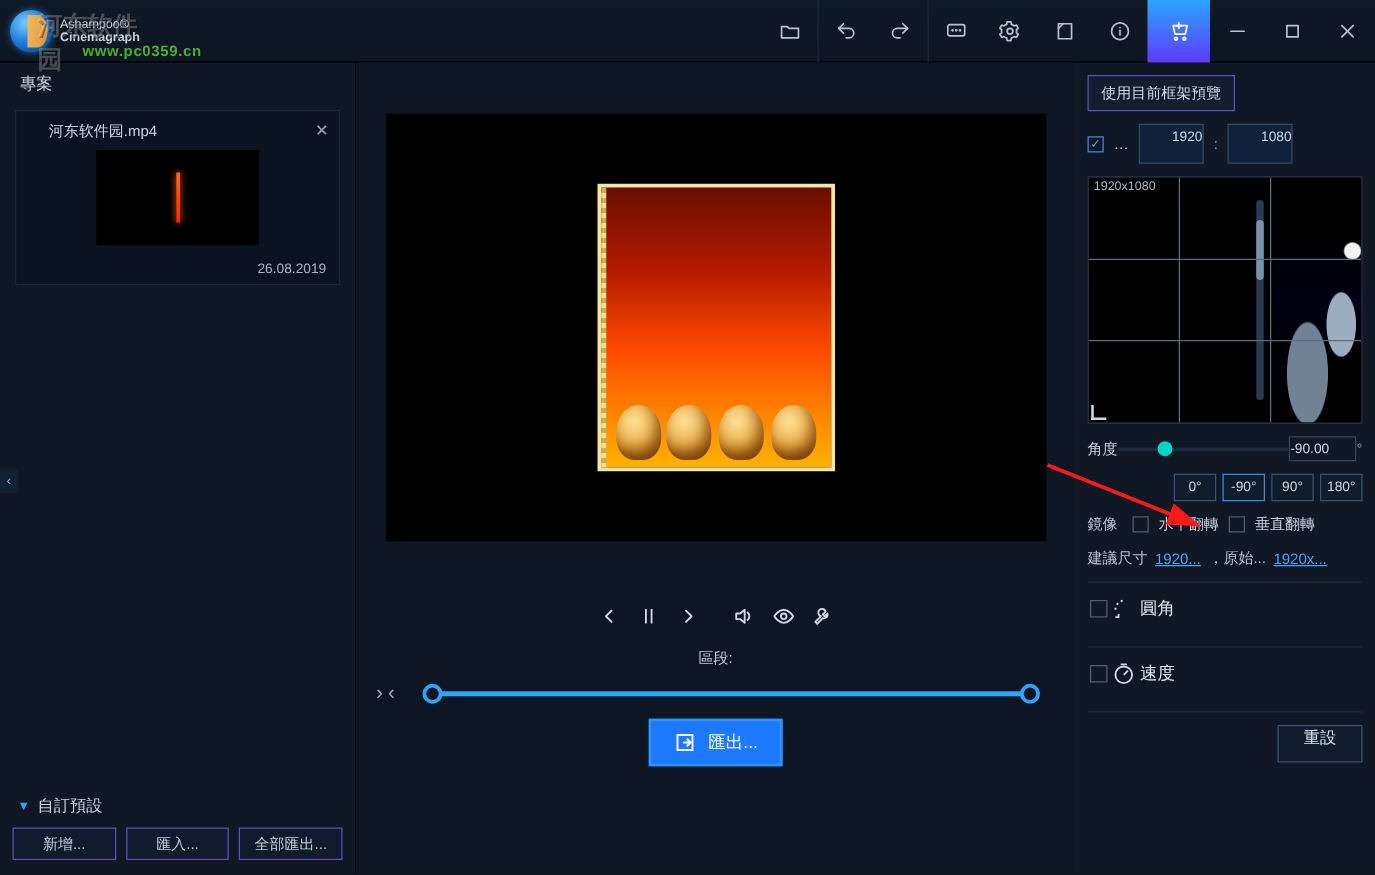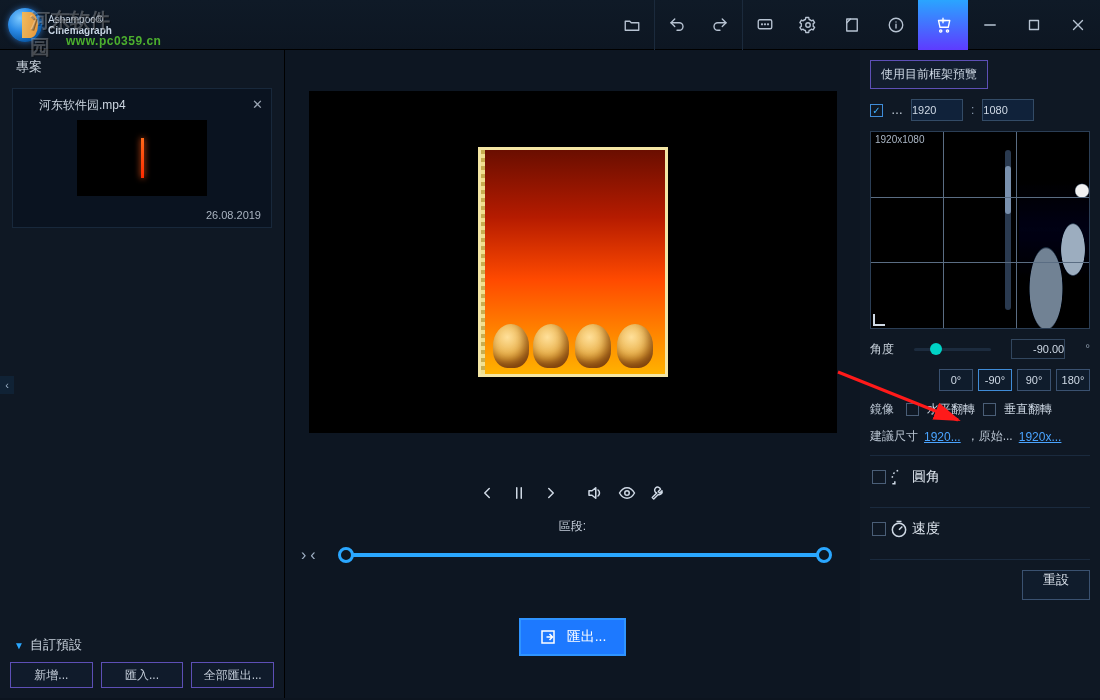--- a/index.html
+++ b/index.html
@@ -80,53 +80,53 @@
 
   .seg-label{text-align:center;font-size:12px;color:#c6cfdb;margin-top:4px}
   .seg-row{height:40px;display:flex;align-items:center;gap:10px;padding:0 16px}
   .seg-nav{display:flex;gap:4px;color:#9fb0c4}
   .seg-nav span{font-size:16px}
   .seg-track{flex:1;height:4px;background:var(--accent);position:relative;margin:0 20px;border-radius:2px}
   .seg-track .end{position:absolute;top:50%;width:16px;height:16px;border-radius:50%;border:3px solid var(--accent);background:#0d1622;transform:translate(-50%,-50%)}
   .seg-track .end.a{left:0}
   .seg-track .end.b{left:100%}
 
-  .export-row{flex:1;display:flex;align-items:center;justify-content:center}
+  .export-row{flex:1;display:flex;justify-content:center}
   .export-btn{height:38px;padding:0 18px;background:#1d79ff;border:2px solid #2f94ff;color:#fff;display:flex;align-items:center;gap:10px;font-size:14px}
   .export-btn svg{width:18px;height:18px;stroke:#fff;fill:none;stroke-width:2}
 
   
   .right{width:240px;background:var(--bg);display:flex;flex-direction:column;padding:10px 10px 0 10px;gap:10px;overflow:hidden}
   .rbtn{align-self:flex-start;padding:5px 10px;border:1px solid var(--preset-border);color:#cfd9e5;font-size:12px;background:#121d2e}
   .dim-row{display:flex;align-items:center;gap:8px}
   .chk{width:13px;height:13px;border:1px solid #3f8cd8;display:inline-flex;align-items:center;justify-content:center;color:#3fb0ff;font-size:10px;flex-shrink:0}
   .ell{color:#cfd9e5}
-  .dimin{width:52px;height:22px;background:#10223a;border:1px solid #334b66;color:#cfd9e5;text-align:left;font-size:11px;line-height:20px}
+  .dimin{width:52px;height:32px;background:#10223a;border:1px solid #334b66;color:#cfd9e5;text-align:right;font-size:11px;line-height:20px}
   .colon{color:#8fa0b4}
 
   .crop-preview{height:198px;border:1px solid #2b3e55;background:#000;position:relative;overflow:hidden}
   .crop-preview .res{position:absolute;left:4px;top:2px;font-size:10px;color:#aab6c5;z-index:3}
   .crop-preview .grid{position:absolute;inset:0;background:
     linear-gradient(#5a6d83 0 0) left 33.3% top 0/1px 100% no-repeat,
     linear-gradient(#5a6d83 0 0) left 66.6% top 0/1px 100% no-repeat,
     linear-gradient(#5a6d83 0 0) left 0 top 33.3%/100% 1px no-repeat,
     linear-gradient(#5a6d83 0 0) left 0 top 66.6%/100% 1px no-repeat;z-index:2}
   .crop-preview .corner{position:absolute;left:2px;bottom:2px;width:12px;height:12px;border-left:2px solid #cfd9e5;border-bottom:2px solid #cfd9e5;z-index:3}
   .crop-preview .mono{position:absolute;right:-20px;top:0;bottom:0;width:90px;background:
     radial-gradient(circle at 70% 30%,rgba(255,255,255,.9) 0 4%,transparent 5%),
     radial-gradient(ellipse at 60% 60%,#9aa7b5 0 15%,transparent 16%),
     radial-gradient(ellipse at 30% 80%,#7a8694 0 18%,transparent 19%),
     linear-gradient(180deg,#0a0f16,#1b2634 50%,#0a0f16);filter:contrast(140%);opacity:.95}
   .crop-preview .scroll{position:absolute;right:78px;top:18px;bottom:18px;width:6px;background:#2a3a50;border-radius:3px}
   .crop-preview .scroll:after{content:"";position:absolute;left:0;right:0;top:10%;height:30%;background:#7990ad;border-radius:3px}
 
-  .angle-row{display:flex;align-items:center;gap:20px}
+  .angle-row{display:flex;align-items:center;gap:0}
   .angle-slider{flex:1;height:3px;background:#1c2b3e;position:relative;border-radius:2px}
   .angle-slider .knob{position:absolute;left:28%;top:50%;width:12px;height:12px;border-radius:50%;background:var(--teal);transform:translate(-50%,-50%)}
-  .angle-val{width:54px;height:20px;border:1px solid #32465e;text-align:right;font-size:11px;line-height:18px;color:#cfd9e5}
+  .angle-val{width:54px;height:20px;border:1px solid #32465e;text-align:left;font-size:11px;line-height:18px;color:#cfd9e5}
   .deg{color:#8a97a8}
   .angle-presets{display:flex;justify-content:flex-end;gap:5px;position:relative}
   .ap{width:34px;height:22px;border:1px solid #3a5170;color:#cfd9e5;font-size:11px;display:flex;align-items:center;justify-content:center;background:#0f1c2c}
   .ap.active{border-color:#3f8cd8}
   
   .arrow{position:absolute;pointer-events:none;z-index:5}
 
   .mirror-row{display:flex;align-items:center;gap:8px;font-size:12px;color:#cfd9e5}
   .mirror-row .lbl{width:28px;color:#b9c4d1}
   .link{color:var(--blue-link);text-decoration:underline}

